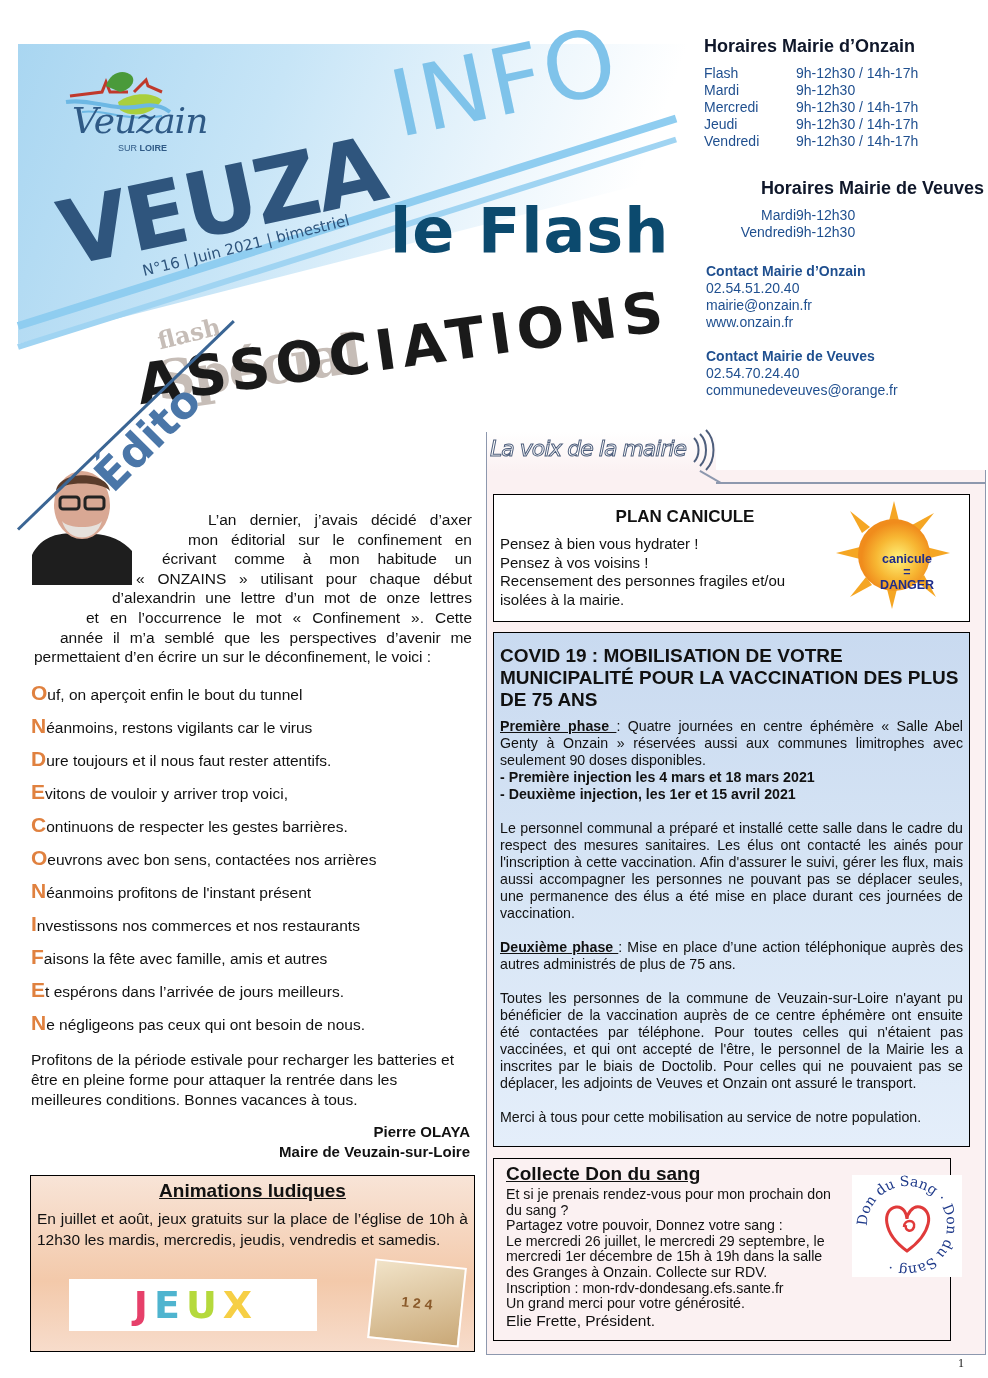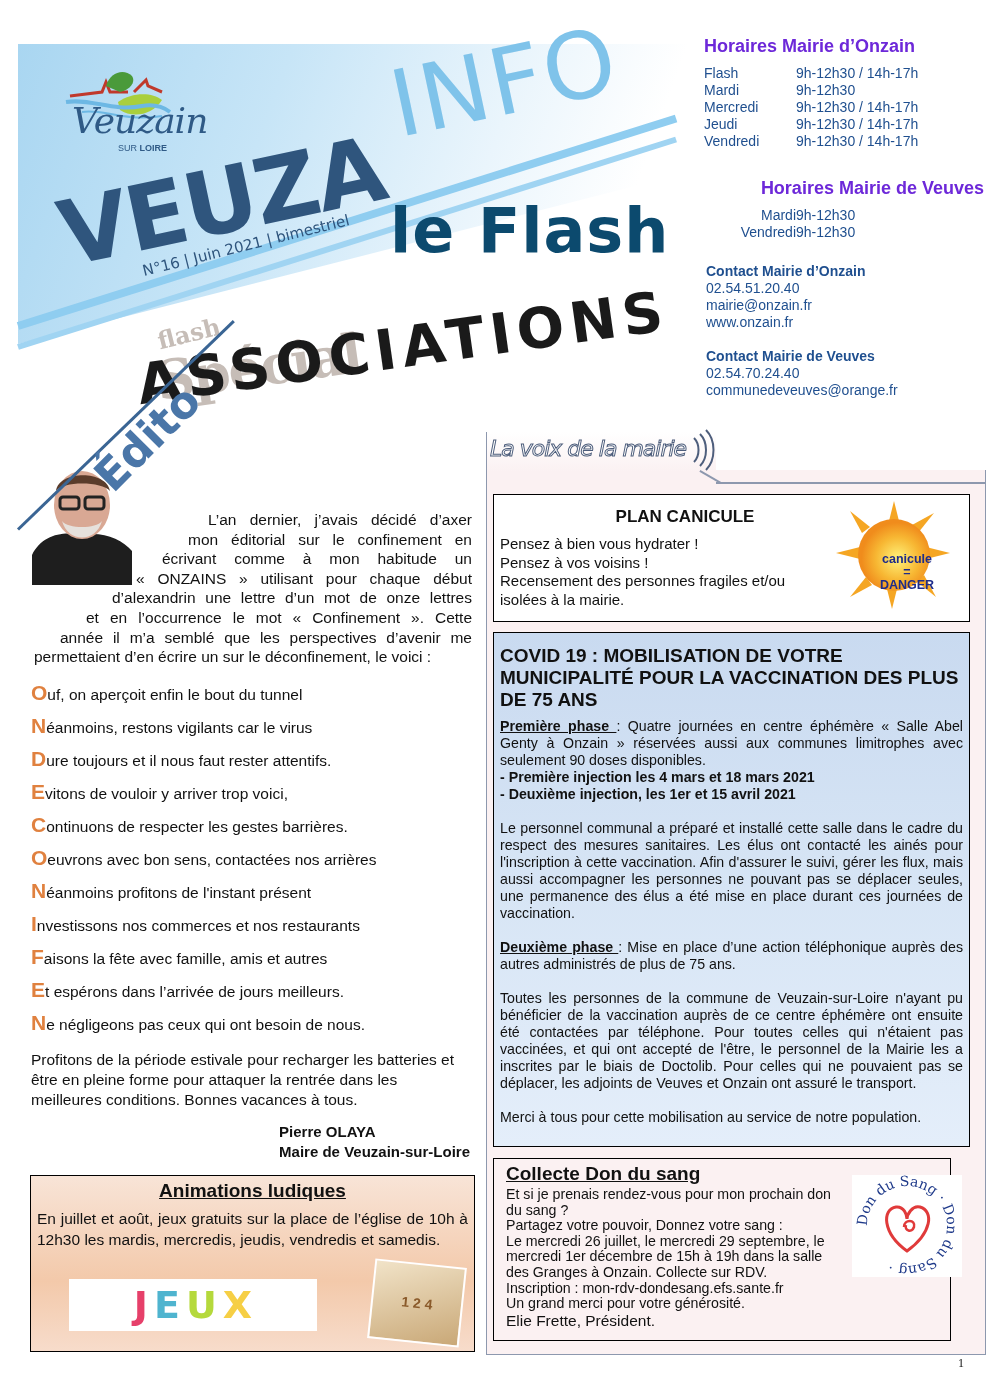--- a/index.html
+++ b/index.html
@@ -27,21 +27,21 @@
   .issue { position: absolute; left: 145px; top: 262px; font-family: "DejaVu Sans", sans-serif; font-size: 15px; color: #2f557d; transform: rotate(-14deg); transform-origin: left bottom; white-space: nowrap; }
 
   
   .flash-special { position: absolute; left: 155px; top: 322px; font-family: "DejaVu Serif", serif; color: #c6bdb7; font-weight: bold; line-height: 1; }
   .flash-word { position: absolute; left: 2px; top: 0; font-size: 24px; transform: rotate(-14deg); }
   .special-word { position: absolute; left: 0; top: 18px; font-size: 54px; transform: rotate(-8deg); letter-spacing: -2px; white-space: nowrap; }
   .assoc { position: absolute; left: 142px; top: 352px; font-family: "DejaVu Sans", sans-serif; font-weight: bold; font-size: 56px; color: #1a1a1a; letter-spacing: 6px; transform: rotate(-8deg); transform-origin: left bottom; white-space: nowrap; }
 
   
   .info { position: absolute; left: 704px; top: 36px; width: 280px; color: #1f4f8f; }
-  .info h2 { font-size: 18px; font-weight: bold; color: #6d28d9; margin-bottom: 8px; }
+  .info h2 { font-size: 18px; font-weight: bold; color: #0f172a; margin-bottom: 8px; }
   .hours-row { display: flex; font-size: 14px; line-height: 17px; }
   .hours-row .day { width: 92px; }
   .hours-block2 { margin-top: 28px; text-align: right; }
   .contact { font-size: 14px; line-height: 17px; }
   .contact h3 { font-size: 14px; font-weight: bold; }
   .contact1 { position: absolute; left: 706px; top: 263px; color: #1f4f8f; }
   .contact2 { position: absolute; left: 706px; top: 348px; color: #1f4f8f; }
 
   
   .photo { position: absolute; left: 32px; top: 455px; width: 100px; height: 130px; }
@@ -49,21 +49,21 @@
   .edito-line { position: absolute; left: 18px; top: 528px; width: 300px; height: 3px; background: #3a6594; transform: rotate(-44deg); transform-origin: left center; }
   .edito-text { position: absolute; left: 30px; top: 510px; width: 442px; font-size: 15.5px; line-height: 19.6px; text-align: justify; }
   .edito-text .l { display: block; text-align: justify; text-align-last: justify; }
   .edito-text .last { text-align-last: left; }
 
   .poem { position: absolute; left: 31px; top: 680px; font-size: 15.5px; }
   .poem-line { height: 33px; line-height: 26px; white-space: nowrap; }
   .poem-line .cap { color: #e0813f; font-weight: bold; font-size: 21px; }
 
   .closing { position: absolute; left: 31px; top: 1050px; width: 440px; font-size: 15.5px; line-height: 20px; }
-  .signature { position: absolute; right: 518px; top: 1122px; font-weight: bold; font-size: 15px; line-height: 20px; }
+  .signature { position: absolute; right: 518px; top: 1122px; text-align: right; font-weight: bold; font-size: 15px; line-height: 20px; }
 
   
   .anim-box { position: absolute; left: 30px; top: 1175px; width: 445px; height: 177px; border: 1.5px solid #000; background: linear-gradient(180deg, #f8e4d7 0%, #f3c9aa 60%, #f7dccb 100%); padding: 4px 6px; }
   .anim-box h3 { font-size: 19px; font-weight: bold; text-decoration: underline; margin-bottom: 6px; text-align: center; }
   .anim-box p { font-size: 15.5px; line-height: 21px; text-align: justify; }
   .jeux { position: absolute; left: 38px; top: 103px; width: 248px; height: 52px; background: #fff; display: flex; align-items: center; justify-content: center; gap: 6px; font-family: "DejaVu Sans", sans-serif; font-weight: bold; font-size: 38px; }
   .mollky { position: absolute; left: 340px; top: 87px; width: 92px; height: 80px; background: linear-gradient(160deg, #f1e3c8, #c9a877); transform: rotate(6deg); border: 2px solid #fff; display: flex; align-items: center; justify-content: center; font-size: 14px; font-weight: bold; color: #8a5a2a; }
 
   
   .voix-frame { position: absolute; left: 486px; top: 470px; width: 500px; height: 885px; background: #fbf1f2; border: 1.5px solid #8d98ae; border-top: none; }

